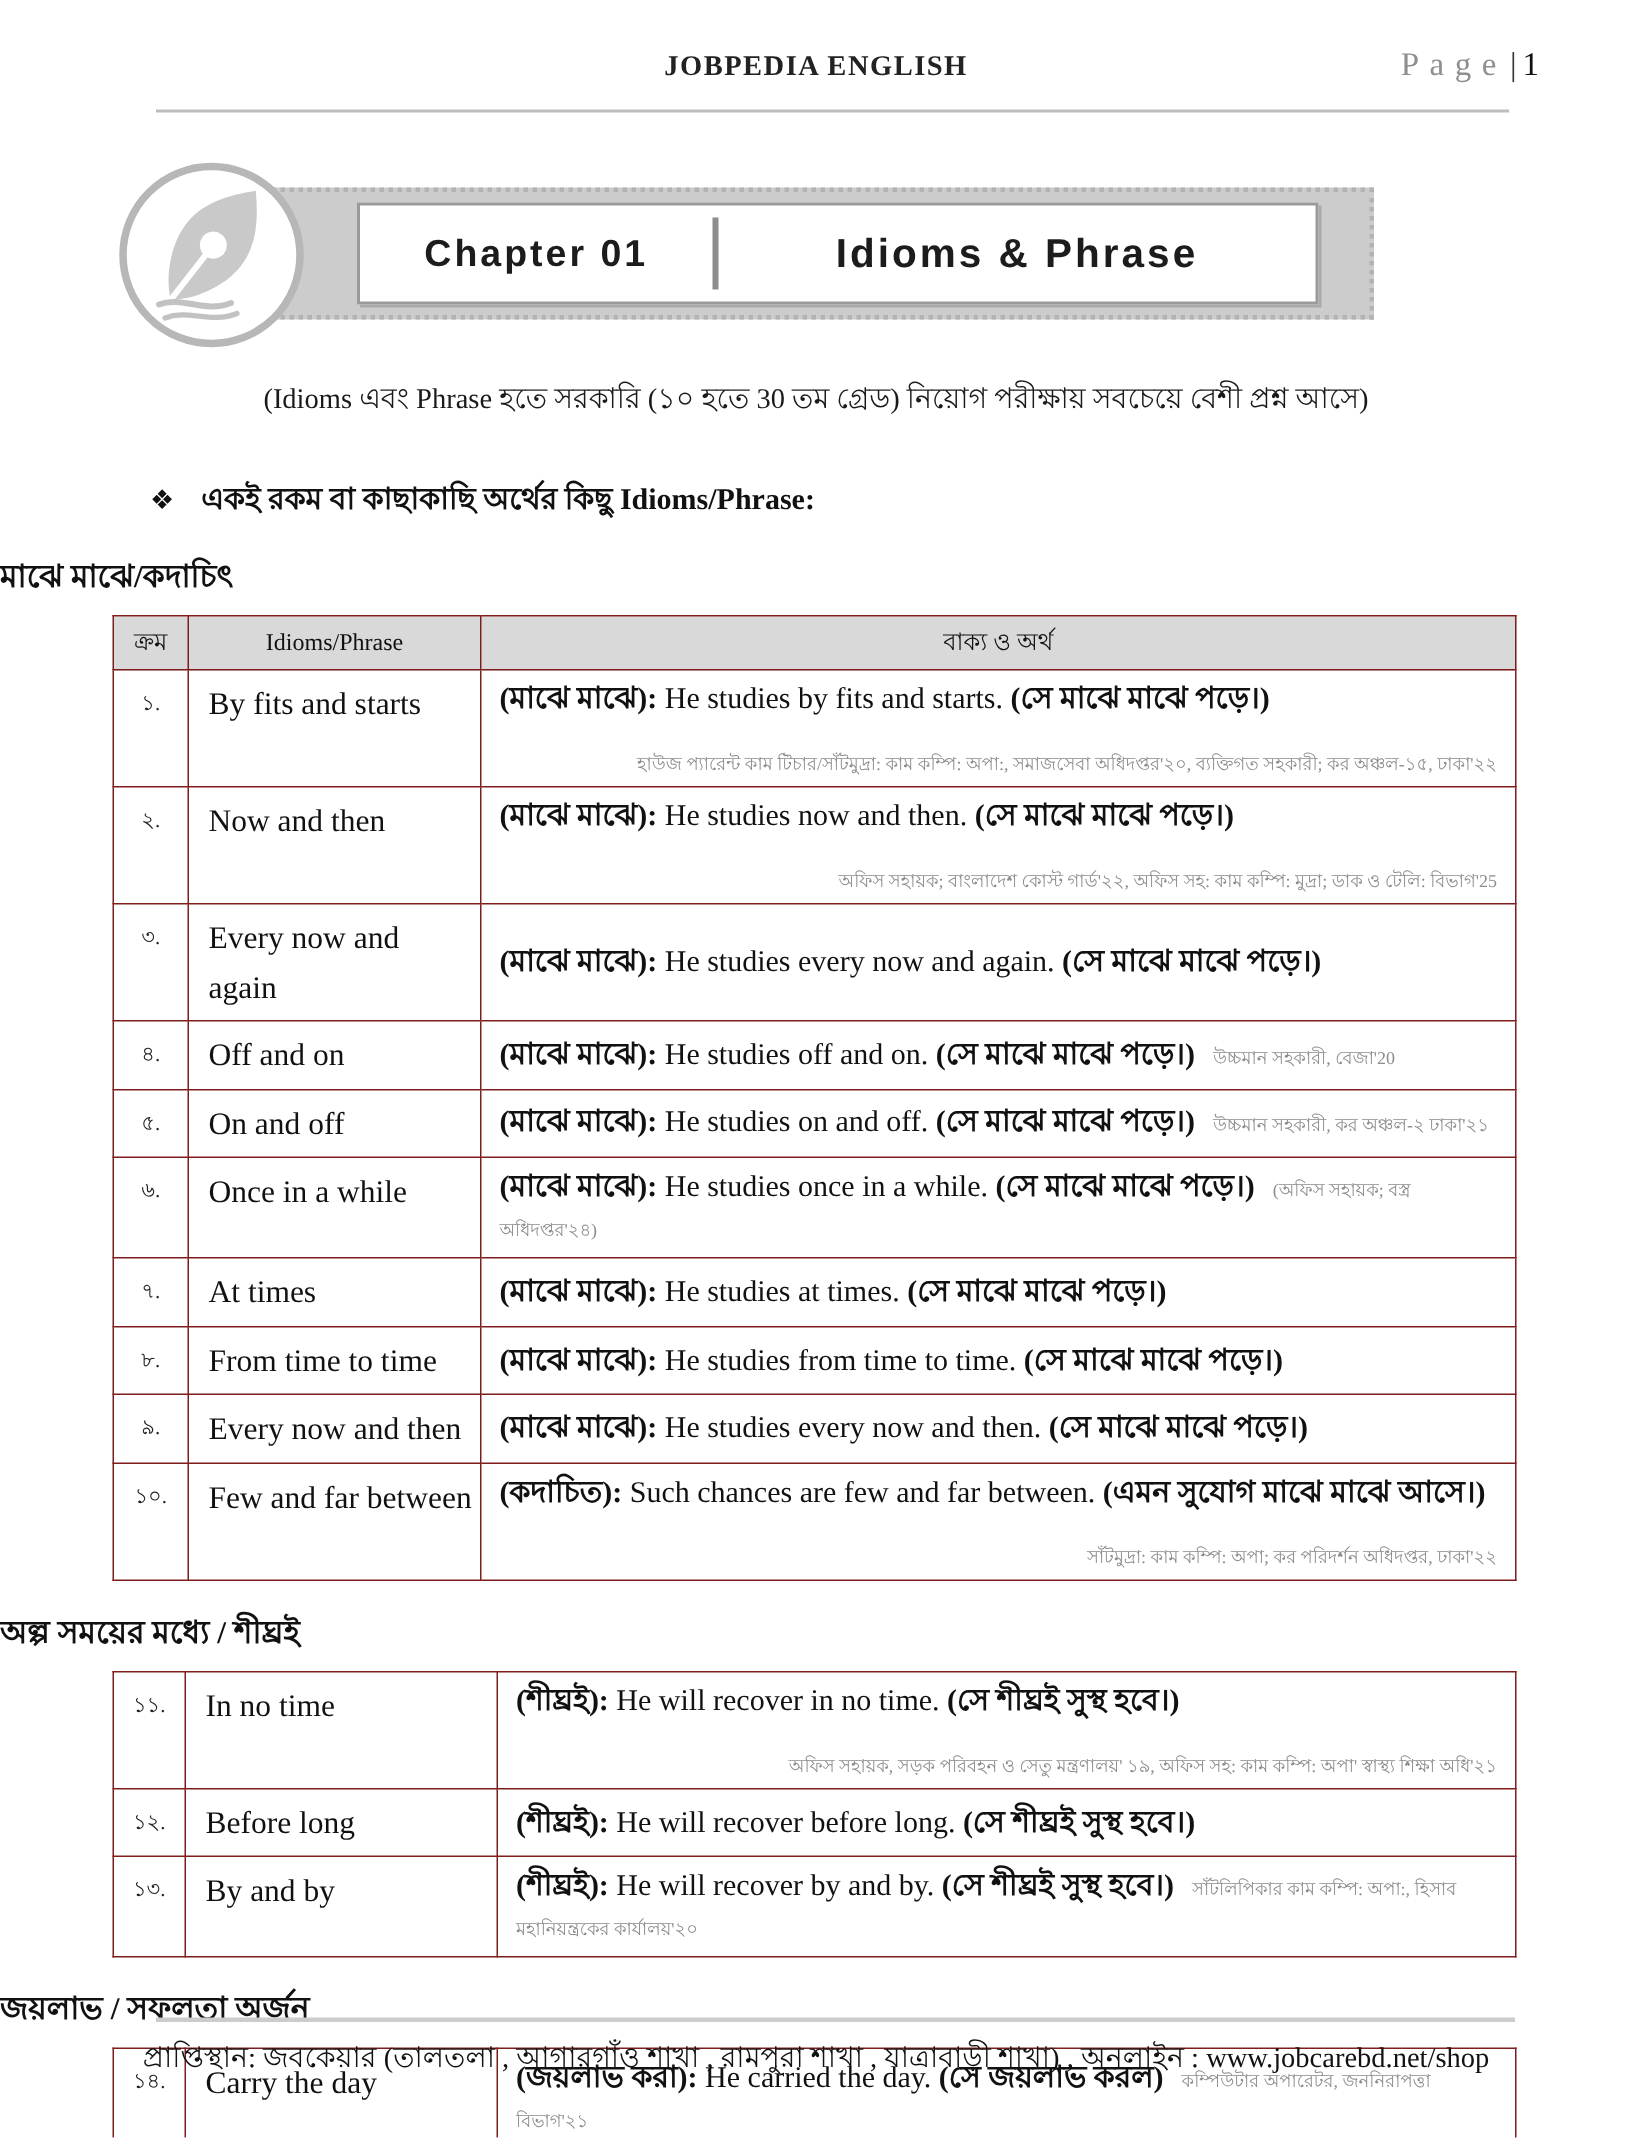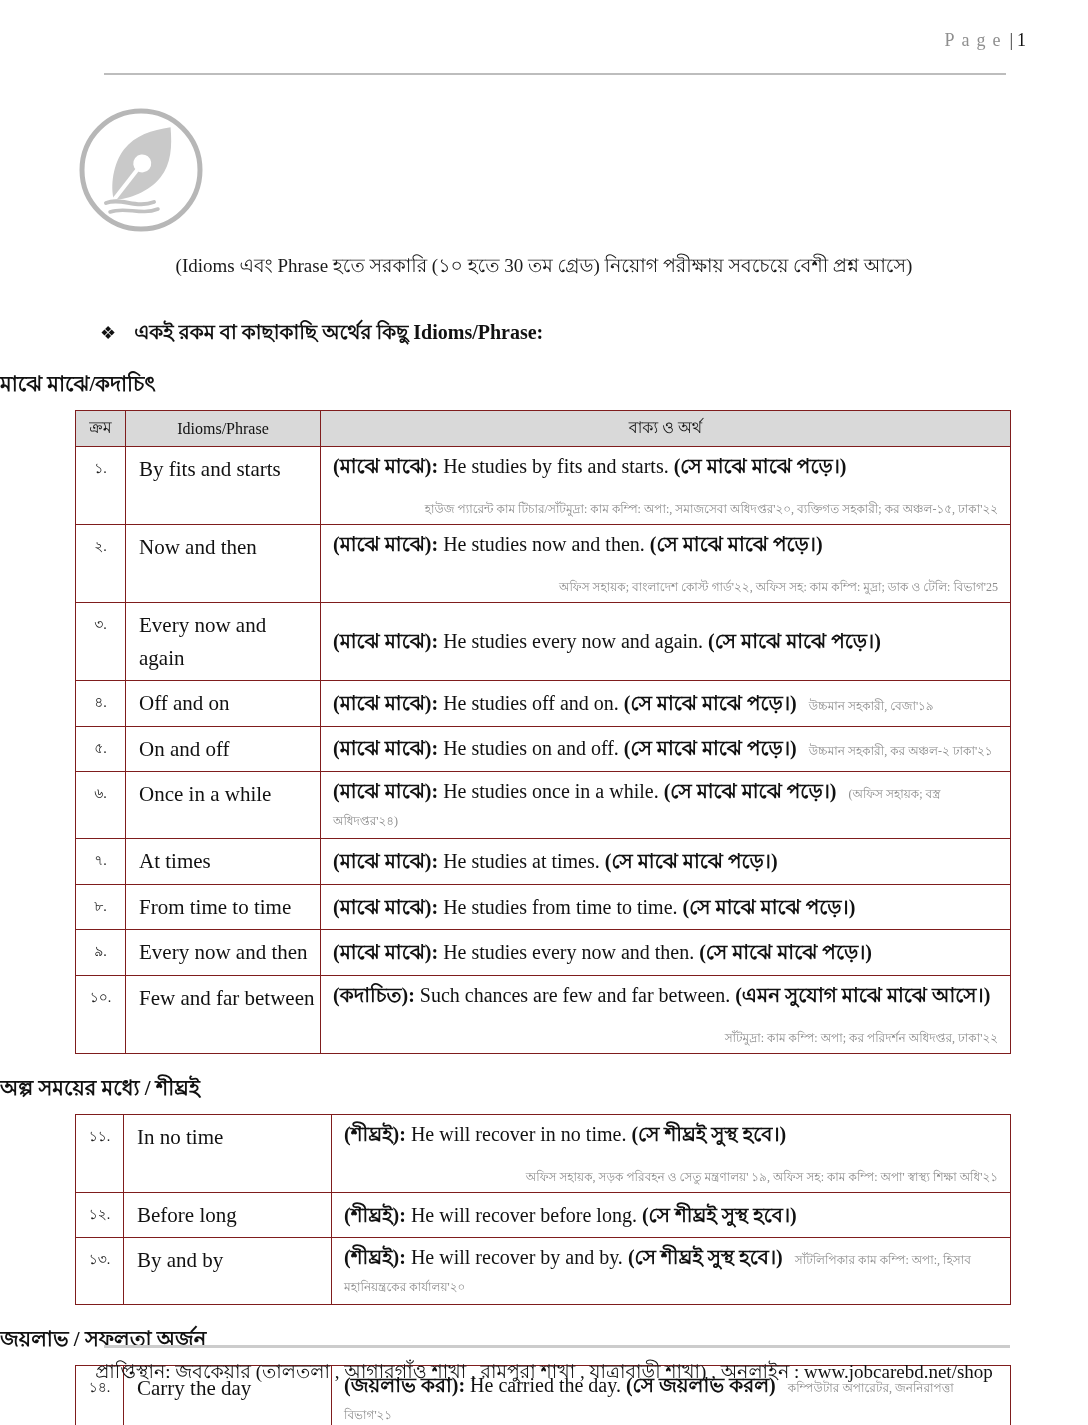--- a/index.html
+++ b/index.html
@@ -4,21 +4,21 @@
 <style>
   html,body{margin:0;padding:0;}
   body{
     width:1088px;height:1425px;background:#ffffff;position:relative;
     font-family:"Liberation Serif","DejaVu Serif",serif;color:#111;
     overflow:hidden;
   }
   
   .page-header{position:relative;padding-top:34px;height:30px;}
   .header-title{text-align:center;font-size:19px;font-weight:bold;letter-spacing:1px;color:#222;}
-  .page-indicator{position:absolute;right:62px;top:30px;font-size:18px;white-space:nowrap;}
+  .page-indicator{position:absolute;right:62px;top:30px;font-size:22px;white-space:nowrap;}
   .page-word{color:#8f8f8f;letter-spacing:7px;}
   .page-sep{color:#333;margin:0 4px 0 2px;font-weight:normal;}
   .page-num{color:#111;}
   .header-rule{border:none;border-top:2px solid #bdbdbd;margin:9px 82px 0 104px;}
 
   
   .banner-section{position:relative;height:138px;margin-top:30px;}
   .banner-strip{
     position:absolute;left:158px;top:20px;width:752px;height:82px;
     background:#cccccc;border:3px dotted #b3b3b3;
@@ -60,27 +60,35 @@
 
   
   .page-footer{position:absolute;left:0;right:0;bottom:36px;}
   .footer-rule{border:none;border-top:3px solid #cccccc;margin:0 78px 9px 104px;}
   .footer-text{text-align:center;font-size:19px;color:#111;}
 </style>
 </head>
 <body>
 
 <div class="page-header">
+  <div class="header-title">JOBPEDIA ENGLISH</div>
   <div class="page-indicator">
     <span class="page-word">Page</span><span class="page-sep">|</span><span class="page-num">1</span>
   </div>
 </div>
 <hr class="header-rule">
 
 <div class="banner-section">
+  <div class="banner-strip">
+    <div class="banner-box">
+      <div class="chapter-label">Chapter 01</div>
+      <div class="banner-divider"></div>
+      <div class="banner-title">Idioms &amp; Phrase</div>
+    </div>
+  </div>
   <div class="logo-badge">
     <svg width="130" height="130" viewBox="0 0 130 130">
       <circle cx="65" cy="65" r="59" fill="#ffffff" stroke="#b7b7b7" stroke-width="5"></circle>
       <g transform="rotate(38 65 60)" fill="#c9c9c9">
         <path d="M65 12 C78 26 88 40 88 58 C88 76 76 96 65 104 C54 96 42 76 42 58 C42 40 52 26 65 12 Z"></path>
         <circle cx="65" cy="58" r="9" fill="#ffffff"></circle>
         <rect x="63" y="66" width="4" height="38" fill="#ffffff"></rect>
       </g>
       <path d="M30 98 C45 92 60 104 78 97" stroke="#c2c2c2" stroke-width="4" fill="none" stroke-linecap="round"></path>
       <path d="M34 107 C50 101 64 111 82 104" stroke="#c2c2c2" stroke-width="3.5" fill="none" stroke-linecap="round"></path>
@@ -115,21 +123,21 @@
           <td class="cell-meaning"><span class="bn-bold">(মাঝে মাঝে):</span> <span class="en-sentence">He studies now and then.</span> <span class="bn-bold">(সে মাঝে মাঝে পড়ে।)</span> <span class="source source-below">অফিস সহায়ক; বাংলাদেশ কোস্ট গার্ড'২২, অফিস সহ: কাম কম্পি: মুদ্রা; ডাক ও টেলি: বিভাগ'25</span></td>
         </tr>
         <tr class="data-row">
           <td class="cell-serial">৩.</td>
           <td class="cell-idiom">Every now and again</td>
           <td class="cell-meaning"><span class="bn-bold">(মাঝে মাঝে):</span> <span class="en-sentence">He studies every now and again.</span> <span class="bn-bold">(সে মাঝে মাঝে পড়ে।)</span></td>
         </tr>
         <tr class="data-row">
           <td class="cell-serial">৪.</td>
           <td class="cell-idiom">Off and on</td>
-          <td class="cell-meaning"><span class="bn-bold">(মাঝে মাঝে):</span> <span class="en-sentence">He studies off and on.</span> <span class="bn-bold">(সে মাঝে মাঝে পড়ে।)</span> <span class="source source-inline">উচ্চমান সহকারী, বেজা'১৯</span></td>
+          <td class="cell-meaning"><span class="bn-bold">(মাঝে মাঝে):</span> <span class="en-sentence">He studies off and on.</span> <span class="bn-bold">(সে মাঝে মাঝে পড়ে।)</span> <span class="source source-inline">উচ্চমান সহকারী, বেজা'20</span></td>
         </tr>
         <tr class="data-row">
           <td class="cell-serial">৫.</td>
           <td class="cell-idiom">On and off</td>
           <td class="cell-meaning"><span class="bn-bold">(মাঝে মাঝে):</span> <span class="en-sentence">He studies on and off.</span> <span class="bn-bold">(সে মাঝে মাঝে পড়ে।)</span> <span class="source source-inline">উচ্চমান সহকারী, কর অঞ্চল-২ ঢাকা'২১</span></td>
         </tr>
         <tr class="data-row">
           <td class="cell-serial">৬.</td>
           <td class="cell-idiom">Once in a while</td>
           <td class="cell-meaning"><span class="bn-bold">(মাঝে মাঝে):</span> <span class="en-sentence">He studies once in a while.</span> <span class="bn-bold">(সে মাঝে মাঝে পড়ে।)</span> <span class="source source-inline">(অফিস সহায়ক; বস্ত্র অধিদপ্তর'২৪)</span></td>

